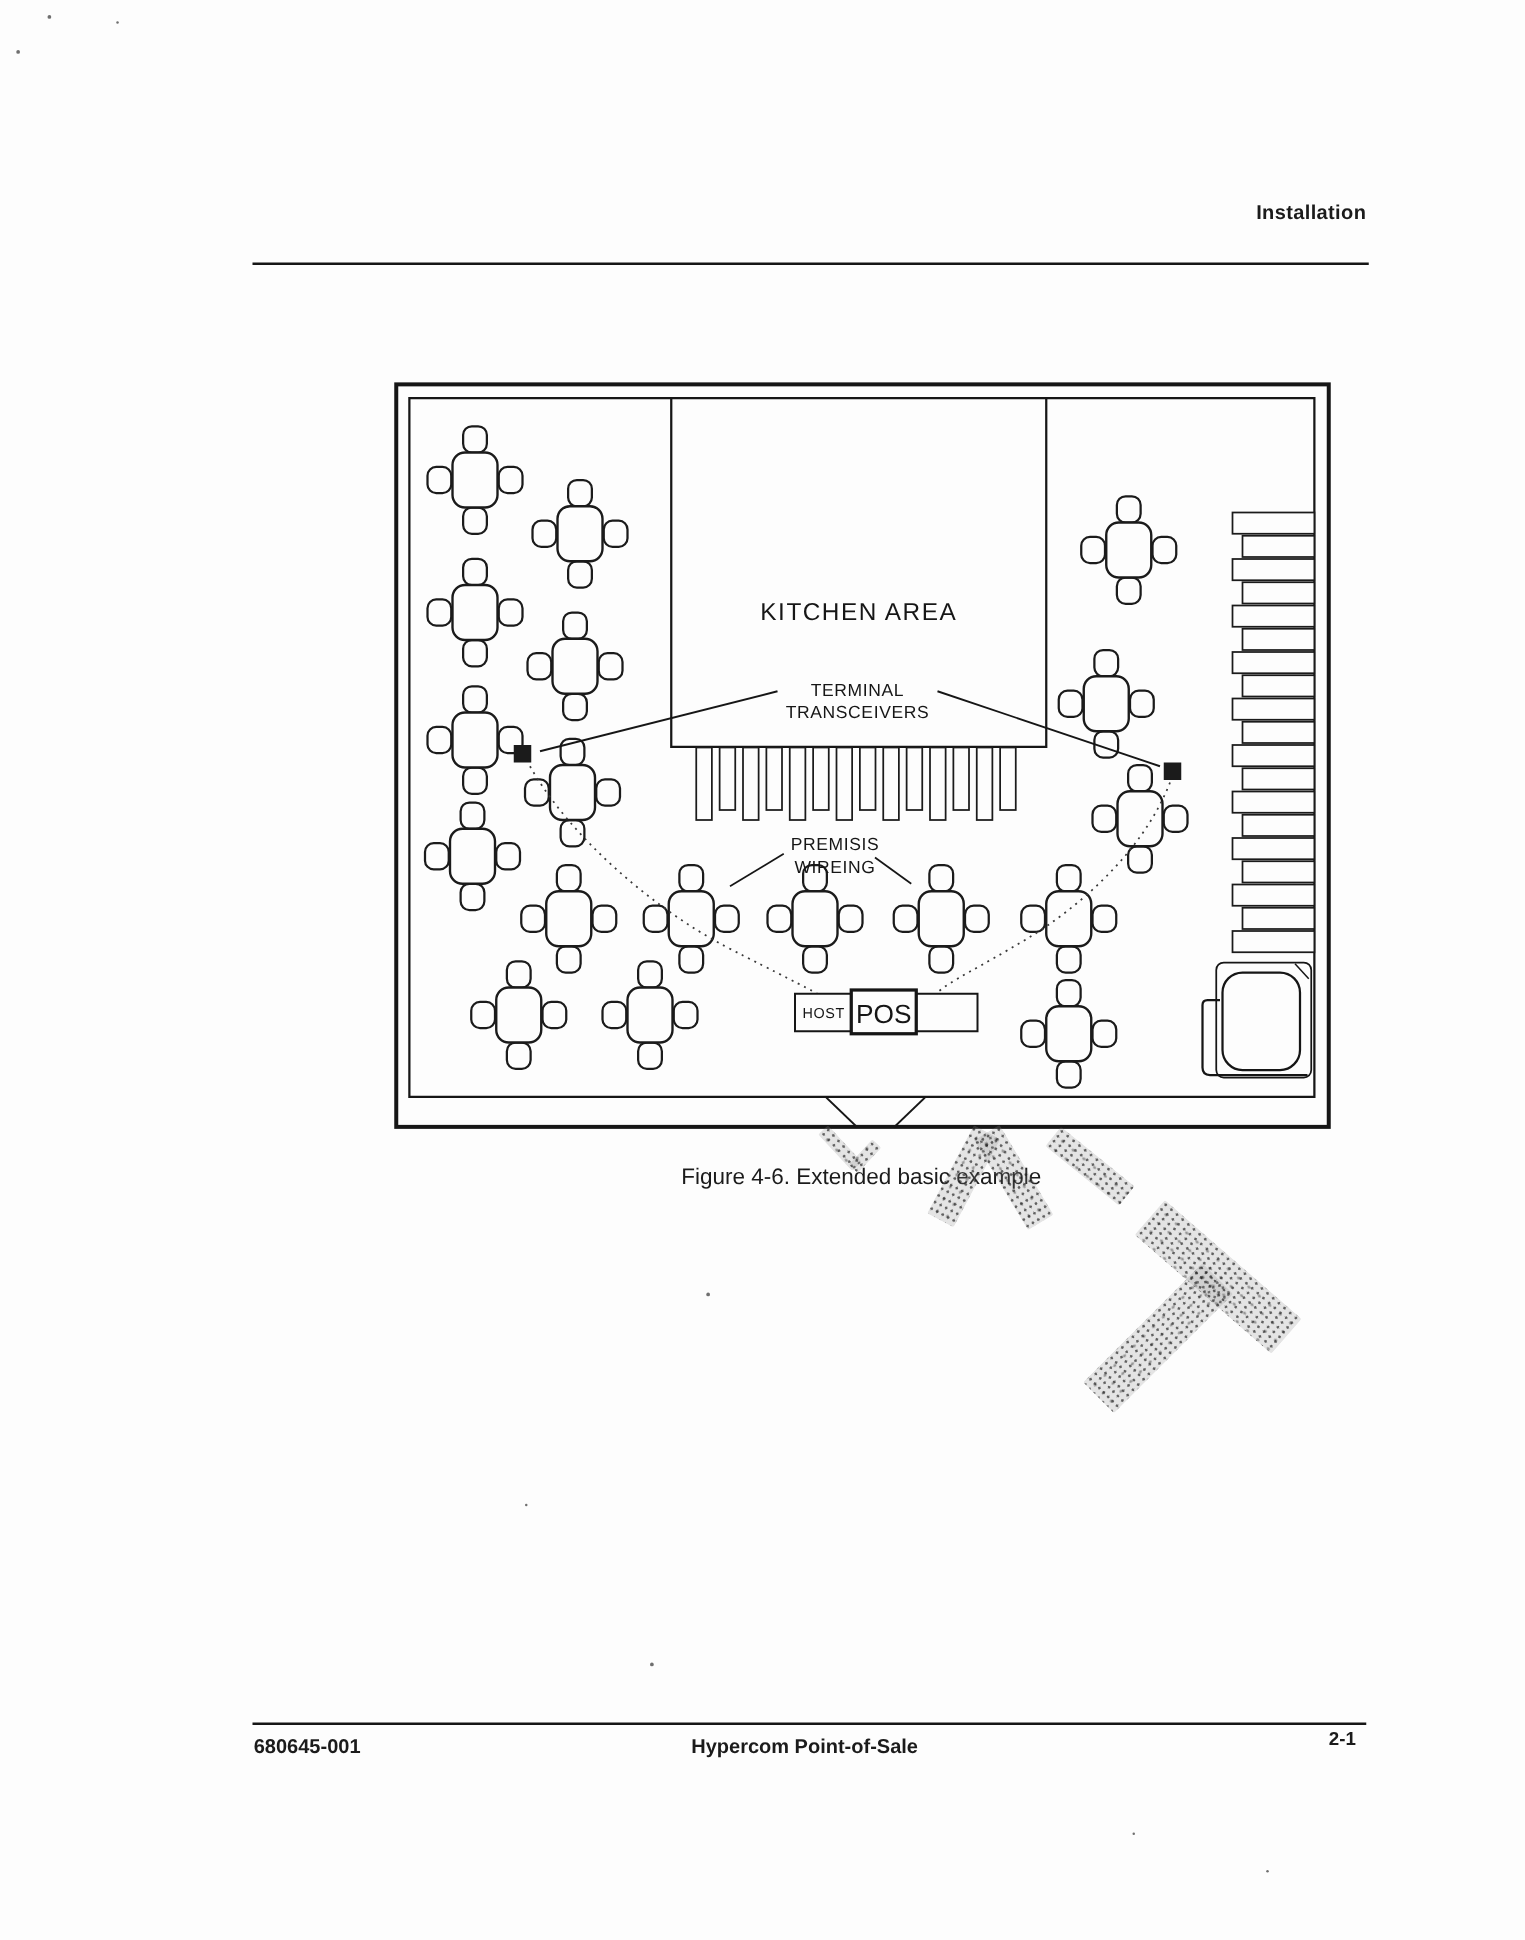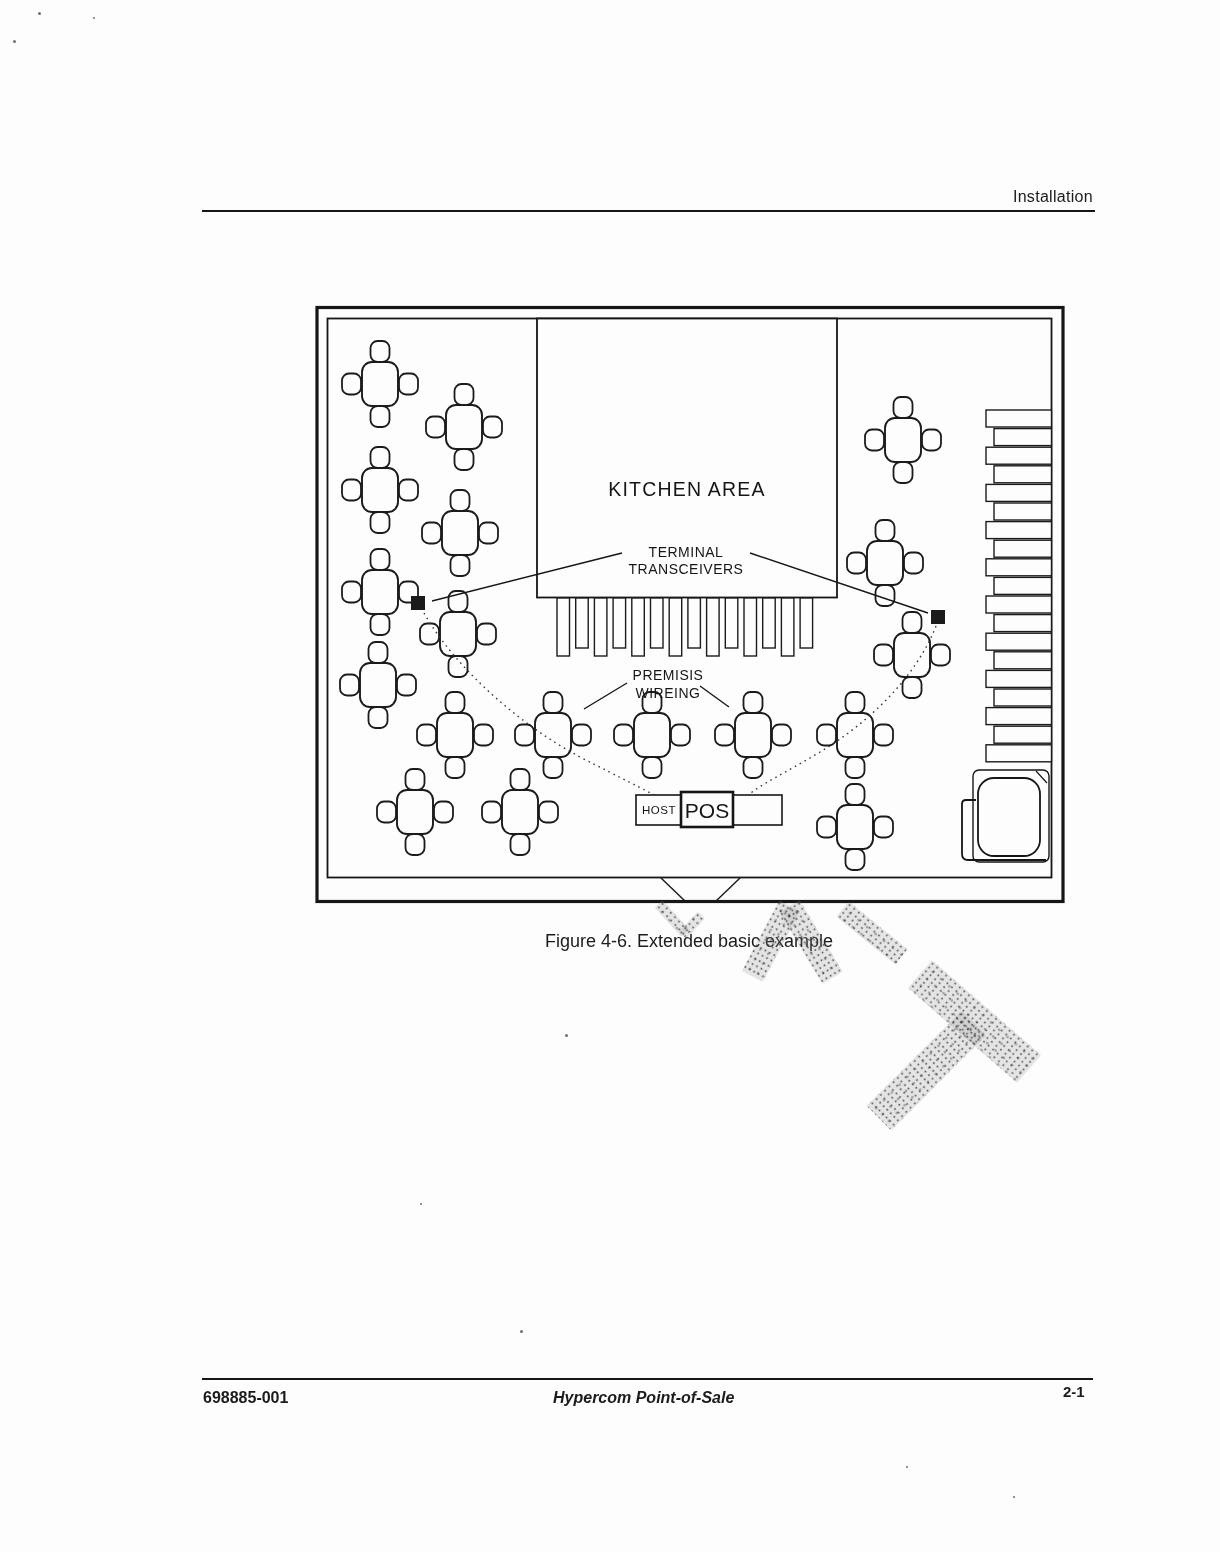--- a/index.html
+++ b/index.html
@@ -2,28 +2,28 @@
 <html><head>
 <meta charset="utf-8">
 <style>
   html,body{margin:0;padding:0;background:#d9d9d9;}
   .page{
     position:relative;width:1220px;height:1552px;margin:0 auto;
     background:#fdfdfd;color:#1b1b1b;
     font-family:"Liberation Sans",sans-serif;overflow:hidden;
   }
   .abs{position:absolute;}
-  .header-label{top:188px;right:127px;font-weight:normal;font-size:16px;letter-spacing:.3px;}
+  .header-label{top:162px;right:127px;font-weight:bold;font-size:16px;letter-spacing:.3px;}
   .header-rule{left:202px;top:210px;width:893px;height:2.4px;background:#161616;}
   .floorplan{left:315px;top:305px;}
   svg text{font-family:"Liberation Sans",sans-serif;fill:#161616;}
   .caption{top:931px;left:439px;width:500px;text-align:center;font-size:18px;}
   .footer-rule{left:202px;top:1378px;width:891px;height:2.2px;background:#161616;}
   .footer-doc{left:203px;top:1389px;font-weight:bold;font-size:16px;}
-  .footer-title{left:553px;top:1389px;font-weight:bold;font-size:16px;font-style:italic;}
+  .footer-title{left:553px;top:1389px;font-weight:bold;font-size:16px;}
   .footer-page{left:1063px;top:1383px;font-weight:bold;font-size:15px;}
   
   .smudge{
     position:absolute;
     background-color:rgba(140,140,140,.22);
     background-image:
       radial-gradient(rgba(25,25,25,.65) 1px, transparent 1.4px),
       radial-gradient(rgba(60,60,60,.45) 1px, transparent 1.7px);
     background-size:6px 5px, 11px 9px;
     background-position:0 0, 3px 4px;
@@ -264,16 +264,16 @@
   <div class="speck" style="left:38px;top:12px;width:3px;height:3px;"></div>
   <div class="speck" style="left:93px;top:17px;width:2px;height:2px;"></div>
   <div class="speck" style="left:13px;top:40px;width:3px;height:3px;"></div>
   <div class="speck" style="left:565px;top:1034px;width:3px;height:3px;"></div>
   <div class="speck" style="left:420px;top:1203px;width:2px;height:2px;"></div>
   <div class="speck" style="left:520px;top:1330px;width:3px;height:3px;"></div>
   <div class="speck" style="left:906px;top:1466px;width:2px;height:2px;"></div>
   <div class="speck" style="left:1013px;top:1496px;width:2px;height:2px;"></div>
 
   <div class="abs footer-rule"></div>
-  <span class="abs footer-doc">698885-001</span>
+  <span class="abs footer-doc">680645-001</span>
   <span class="abs footer-title">Hypercom Point-of-Sale</span>
   <span class="abs footer-page">2-1</span>
 </div>
 
 </body></html>

